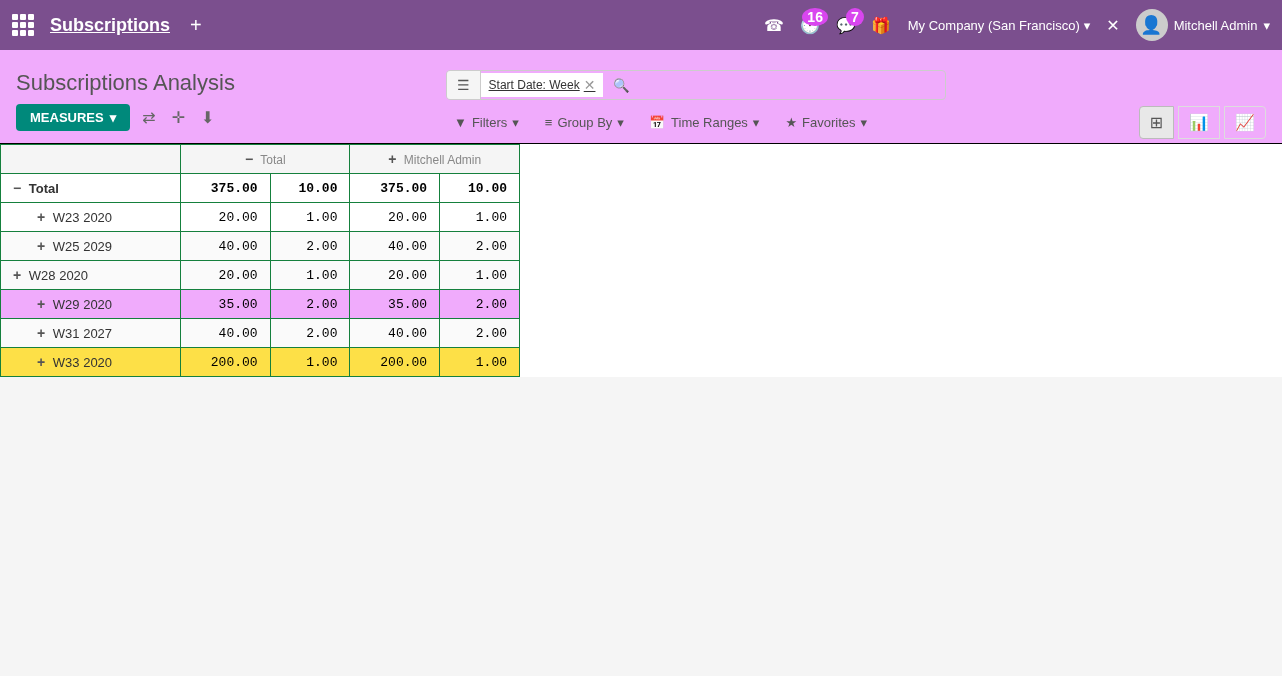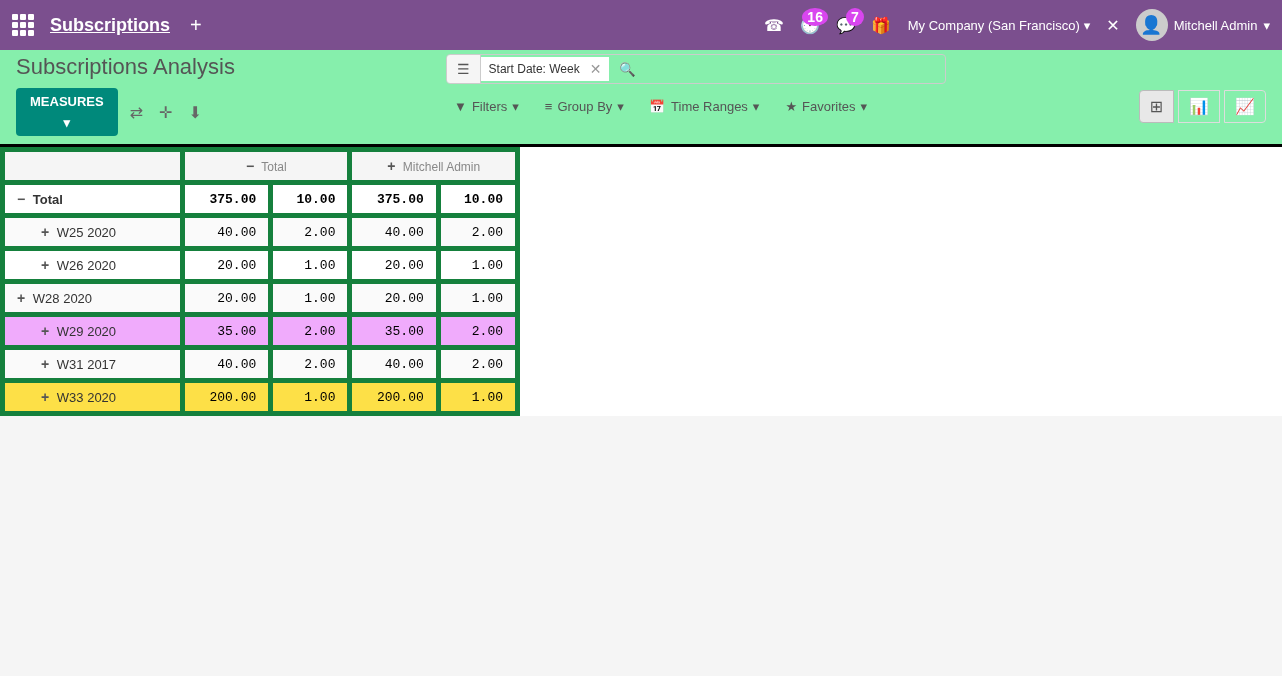--- a/index.html
+++ b/index.html
@@ -41,60 +41,60 @@
       width: 32px; height: 32px; border-radius: 50%;
       background: #ccc; overflow: hidden;
       display: flex; align-items: center; justify-content: center;
       font-size: 18px;
     }
     .grid-icon { display: grid; grid-template-columns: repeat(3,6px); gap: 2px; }
     .grid-dot { width: 6px; height: 6px; background: white; border-radius: 1px; }
 
     
     .subheader {
-      background: #86efac;
-      padding: 4px 16px 0 16px;
-      border-bottom: 3px solid #000000;
+      background: #f0abfc;
+      padding: 20px 16px 0 16px;
+      border-bottom: 1px solid #000000;
     }
     .subheader-title {
       font-size: 22px; color: #555; font-weight: 400;
       padding-bottom: 8px;
     }
     .subheader-toolbar {
       display: flex; align-items: center; gap: 8px;
       padding-bottom: 8px;
     }
     .btn-measures {
       background: #00897B;
       color: white;
       border: none;
       border-radius: 4px;
       padding: 6px 14px;
       font-size: 13px;
       font-weight: bold;
       cursor: pointer;
-      display: flex; align-items: center; gap: 6px; flex-direction: column;
+      display: flex; align-items: center; gap: 6px;
     }
     .toolbar-icon-btn {
       background: none; border: none; cursor: pointer;
       font-size: 16px; color: #666; padding: 4px;
     }
     .search-box {
       display: flex; align-items: center;
       border: 1px solid #ccc; border-radius: 4px;
       overflow: hidden; flex: 1; max-width: 500px;
     }
     .search-filter-btn {
       background: #f5f5f5; border: none; border-right: 1px solid #ccc;
       padding: 6px 10px; cursor: pointer; color: #555; font-size: 14px;
     }
     .filter-tag {
       background: white;
-      display: flex; align-items: center; gap: 10px;
-      padding: 4px 8px; font-size: 12px; color: #333;
+      display: flex; align-items: center; gap: 4px;
+      padding: 4px 8px; font-size: 12px; color: #333; text-decoration: underline;
     }
     .filter-tag-close { cursor: pointer; color: #999; font-size: 14px; }
     .search-input {
       border: none; outline: none; padding: 6px 8px; flex: 1;
       font-size: 13px; background: transparent;
     }
     .search-icon-btn { background: none; border: none; padding: 6px 10px; cursor: pointer; color: #555; }
     .control-left { display: flex; align-items: center; gap: 10px; }
     .control-right { display: flex; align-items: center; gap: 4px; }
 
@@ -118,21 +118,21 @@
     .pivot-wrap {
       overflow: auto;
       background: white;
       margin: 0;
     }
     .pivot-table {
       border-collapse: collapse;
       min-width: 520px;
     }
     .pivot-table th, .pivot-table td {
-      border: 5px solid #15803d;
+      border: 1px solid #15803d;
       padding: 6px 12px;
       white-space: nowrap;
     }
     .pivot-table th {
       background: #f5f5f5;
       color: #888;
       font-weight: normal;
       font-size: 12px;
     }
     .row-header-empty {
@@ -272,39 +272,39 @@
     <tr class="total-row">
   <td>
     <button class="expand-btn">−</button>
     <span class="row-label total-num">Total</span>
   </td>
   <td class="num-cell total-num">375.00</td>
   <td class="num-cell total-num">10.00</td>
   <td class="num-cell total-num">375.00</td>
   <td class="num-cell total-num">10.00</td>
 </tr>
+        <tr style="background: white;">
+    <td style="padding-left:36px;">
+      <button class="expand-btn">+</button>
+      <span class="row-label">W23 2020</span>
+    </td>
+    <td class="num-cell">20.00</td>
+    <td class="num-cell">1.00</td>
+    <td class="num-cell">20.00</td>
+    <td class="num-cell">1.00</td>
+  </tr>
         <tr style="background: rgb(250, 250, 250);">
     <td style="padding-left:36px;">
       <button class="expand-btn">+</button>
-      <span class="row-label">W25 2020</span>
+      <span class="row-label">W25 2029</span>
     </td>
     <td class="num-cell">40.00</td>
     <td class="num-cell">2.00</td>
     <td class="num-cell">40.00</td>
     <td class="num-cell">2.00</td>
-  </tr>
-        <tr style="background: white;">
-    <td style="padding-left:36px;">
-      <button class="expand-btn">+</button>
-      <span class="row-label">W26 2020</span>
-    </td>
-    <td class="num-cell">20.00</td>
-    <td class="num-cell">1.00</td>
-    <td class="num-cell">20.00</td>
-    <td class="num-cell">1.00</td>
   </tr>
         <tr style="background: rgb(250, 250, 250);">
     <td style="">
       <button class="expand-btn">+</button>
       <span class="row-label">W28 2020</span>
     </td>
     <td class="num-cell">20.00</td>
     <td class="num-cell">1.00</td>
     <td class="num-cell">20.00</td>
     <td class="num-cell">1.00</td>
@@ -315,21 +315,21 @@
       <span class="row-label">W29 2020</span>
     </td>
     <td class="num-cell">35.00</td>
     <td class="num-cell">2.00</td>
     <td class="num-cell">35.00</td>
     <td class="num-cell">2.00</td>
   </tr>
         <tr style="background: rgb(250, 250, 250);">
     <td style="padding-left:36px;">
       <button class="expand-btn">+</button>
-      <span class="row-label">W31 2017</span>
+      <span class="row-label">W31 2027</span>
     </td>
     <td class="num-cell">40.00</td>
     <td class="num-cell">2.00</td>
     <td class="num-cell">40.00</td>
     <td class="num-cell">2.00</td>
   </tr>
         <tr style="background: #fde047;">
     <td style="padding-left:36px;">
       <button class="expand-btn">+</button>
       <span class="row-label">W33 2020</span>

